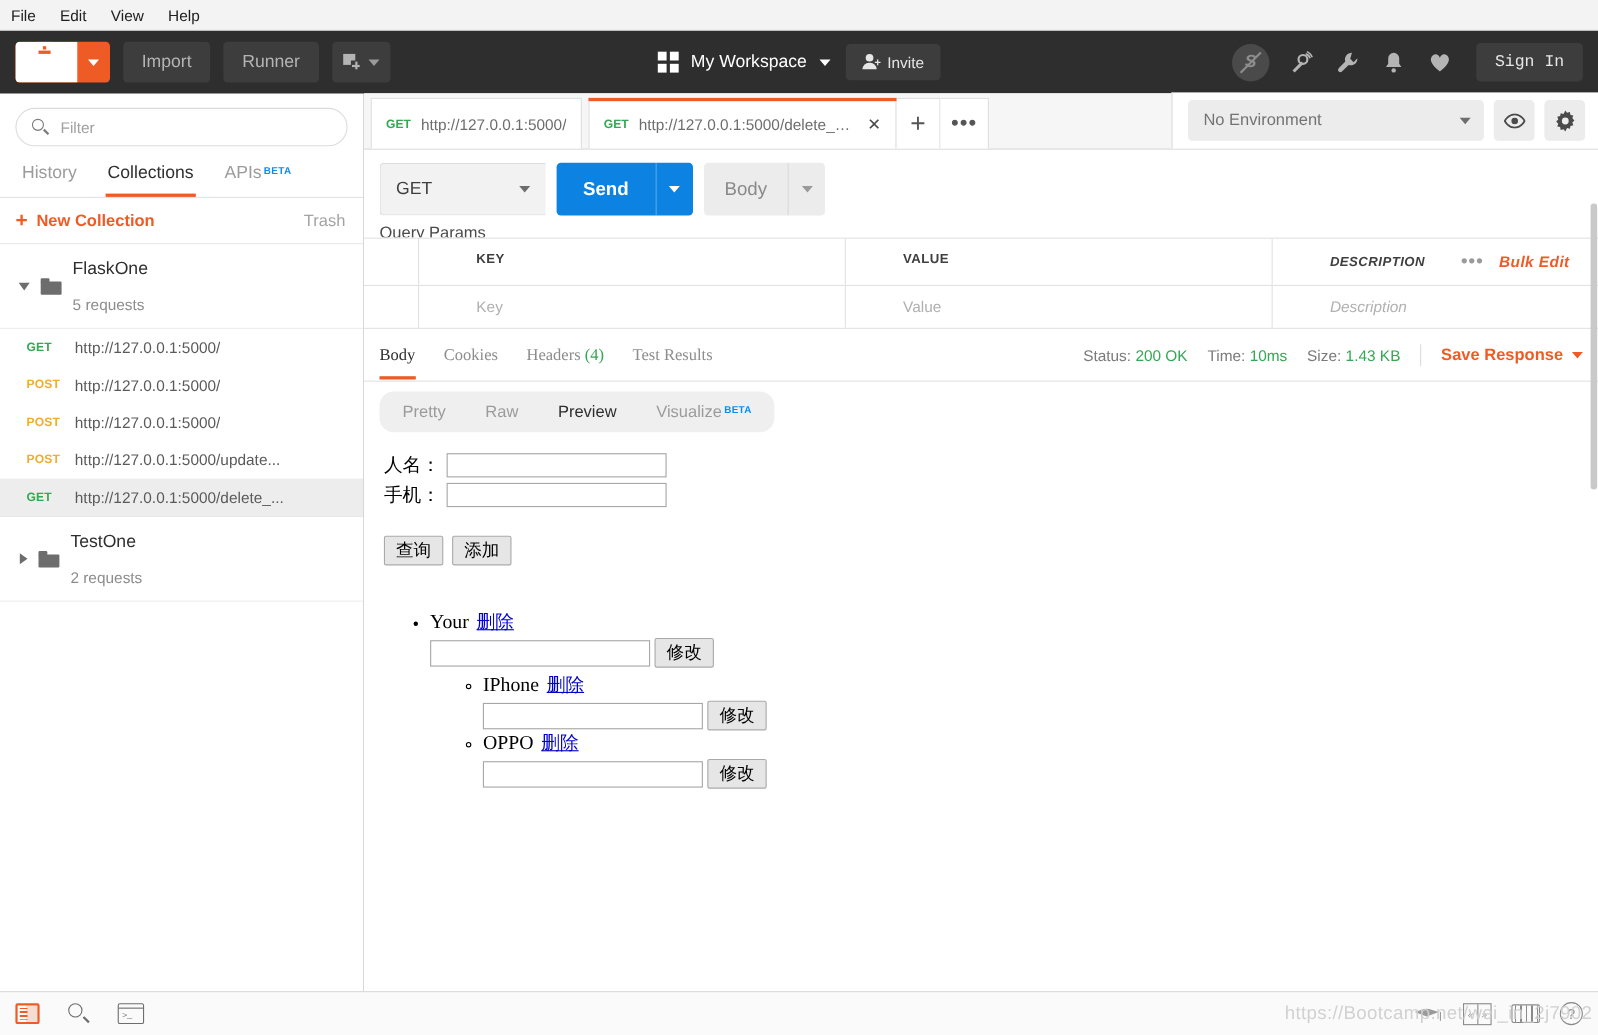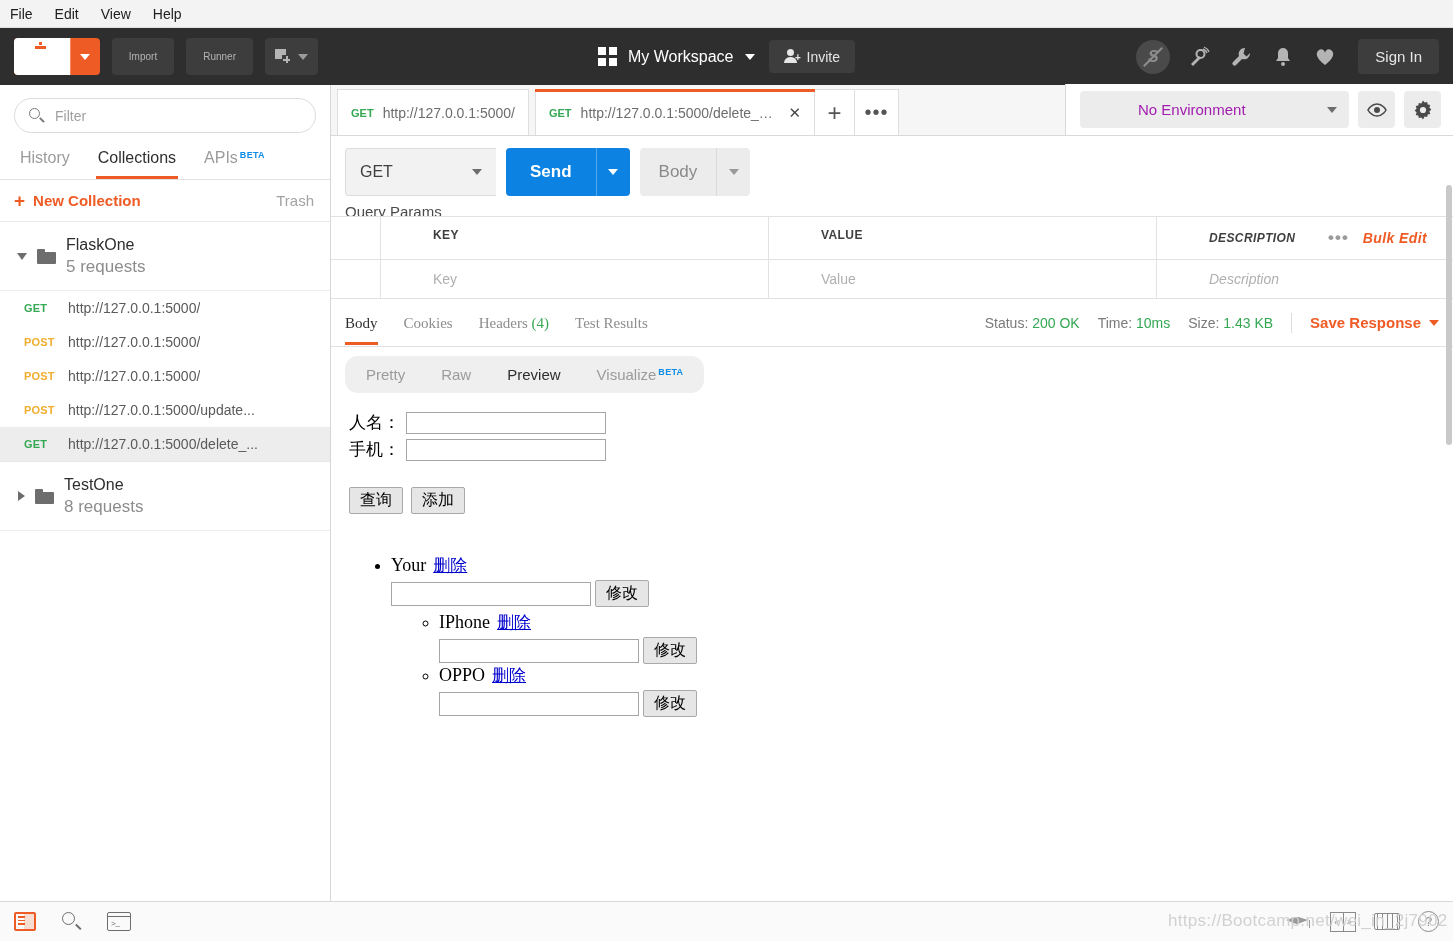--- a/index.html
+++ b/index.html
@@ -44,21 +44,21 @@
   .btn-new .caret {
     display: flex; align-items: center; justify-content: center; width: 30px;
     border-left: 1px solid rgba(255,255,255,.28);
   }
   .tri-down { width: 0; height: 0; border-left: 5px solid transparent; border-right: 5px solid transparent; border-top: 6px solid #fff; }
   .tri-down.dark { border-top-color: #6d6d6d; }
   .tri-down.grey { border-top-color: #9a9a9a; }
 
   .tb-btn {
     height: 37px; margin-left: 12px; padding: 0 17px; border-radius: 4px;
-    background: #3d3d3d; color: #b4b4b4; font-size: 10px;
+    background: #3d3d3d; color: #b4b4b4; font-size: 16px;
     display: flex; align-items: center; cursor: pointer;
   }
   .tb-btn.icon-btn { padding: 0 10px; gap: 7px; }
   .sq-icon { width: 16px; height: 15px; position: relative; }
   .sq-icon .s1 { position: absolute; left: 0; top: 0; width: 11px; height: 10px; background: #b4b4b4; }
   .sq-icon .s2 { position: absolute; right: 0; bottom: 0; width: 9px; height: 9px; background: #3d3d3d; }
   .sq-icon .s3 { position: absolute; right: 1px; bottom: 3px; width: 7px; height: 2px; background: #b4b4b4; }
   .sq-icon .s4 { position: absolute; right: 3px; bottom: 1px; width: 2px; height: 7px; background: #b4b4b4; }
 
   .ws-center {
@@ -81,21 +81,21 @@
   .tb-right { margin-left: auto; display: flex; align-items: center; gap: 16px; }
   .ic { width: 26px; height: 26px; display: flex; align-items: center; justify-content: center; cursor: pointer; }
   .sync-off {
     width: 34px; height: 34px; border-radius: 50%; background: #4a4a4a;
     display: flex; align-items: center; justify-content: center; position: relative;
   }
   .sync-off .glyph { color: #8d8d8d; font-size: 16px; font-weight: bold; font-style: italic; }
   .sync-off .slash { position: absolute; width: 26px; height: 2px; background: #8d8d8d; transform: rotate(-45deg); }
   .btn-signin {
     height: 35px; padding: 0 17px; background: #3d3d3d; border-radius: 4px;
-    color: #e6e6e6; font-size: 15px; display: flex; align-items: center; margin-left: 4px; cursor: pointer;
+    color: #e6e6e6; font-size: 15px; display: flex; align-items: center; margin-left: 4px; cursor: pointer; font-family: Liberation Mono, monospace;
   }
 
   
   .body-row { display: flex; flex: 1 1 auto; min-height: 0; }
 
   
   .sidebar { width: 331px; flex: 0 0 331px; border-right: 1px solid #d7d7d7; display: flex; flex-direction: column; background: #fff; }
   .filter-wrap { padding: 13px 14px 10px 14px; }
   .filter-box {
     height: 35px; border: 1px solid #dcdcdc; border-radius: 18px; display: flex;
@@ -132,21 +132,21 @@
   .coll-item {
     display: flex; align-items: center; gap: 10px; padding: 13px 14px; cursor: pointer;
     border-bottom: 1px solid #eeeeee;
   }
   .arrow-r { width: 0; height: 0; border-top: 5px solid transparent; border-bottom: 5px solid transparent; border-left: 7px solid #6d6d6d; margin-left: 4px; }
   .arrow-d { width: 0; height: 0; border-left: 5px solid transparent; border-right: 5px solid transparent; border-top: 7px solid #6d6d6d; margin-left: 3px; }
   .folder { width: 19px; height: 15px; position: relative; flex: 0 0 19px; }
   .folder .tab { position: absolute; left: 0; top: 0; width: 8px; height: 4px; background: #6d6d6d; border-radius: 1px 1px 0 0; }
   .folder .bd { position: absolute; left: 0; bottom: 0; width: 19px; height: 12px; background: #6d6d6d; border-radius: 1px; }
   .coll-name { font-size: 16px; color: #2e2e2e; line-height: 20px; }
-  .coll-sub { font-size: 17px; color: #8d8d8d; margin-top: 2px; text-align: center; }
+  .coll-sub { font-size: 14px; color: #8d8d8d; margin-top: 14px; }
 
   .req-item {
     display: flex; align-items: center; gap: 12px; padding: 9px 14px 9px 24px; cursor: pointer; font-size: 14px;
   }
   .req-item.sel { background: #ededed; }
   .meth { font-size: 11px; font-weight: bold; width: 32px; flex: 0 0 32px; text-align: left; letter-spacing: .2px; }
   .meth.get { color: #34a853; }
   .meth.post { color: #f0ad2e; }
   .req-url { color: #5a5a5a; font-size: 14px; white-space: nowrap; overflow: hidden; text-overflow: ellipsis; }
 
@@ -167,21 +167,21 @@
   .rtab .turl { font-size: 14px; color: #6d6d6d; white-space: nowrap; overflow: hidden; text-overflow: ellipsis; }
   .rtab .tclose { margin-left: auto; color: #4a4a4a; font-size: 15px; padding-left: 6px; }
   .tadd { width: 40px; height: 46px; display: flex; align-items: center; justify-content: center; font-size: 24px; color: #555; cursor: pointer; background: #fff; border-right: 1px solid #dedede; border-top: 1px solid #dedede; }
   .tdots { width: 44px; height: 46px; display: flex; align-items: center; justify-content: center; font-size: 20px; color: #555; cursor: pointer; background: #fff; border-right: 1px solid #dedede; border-top: 1px solid #dedede; letter-spacing: 1px; }
 
   .envbar { width: 388px; flex: 0 0 388px; display: flex; align-items: center; gap: 9px; padding: 0 12px 0 14px; height: 51px; border-left: 1px solid #d9d9d9; background: #fff; }
   .env-sel {
     flex: 1 1 auto; height: 37px; background: #ececec; border-radius: 4px; display: flex;
     align-items: center; justify-content: space-between; padding: 0 12px 0 14px; cursor: pointer;
   }
-  .env-sel .lbl { font-size: 15px; color: #a21caf; margin-left: 44px; }
+  .env-sel .lbl { font-size: 15px; color: #737373; }
   .sq-btn { width: 37px; height: 37px; background: #ececec; border-radius: 4px; display: flex; align-items: center; justify-content: center; cursor: pointer; }
 
   .urlbar { display: flex; align-items: center; gap: 0; padding: 12px 14px 10px 14px; }
   .method-sel {
     width: 151px; flex: 0 0 151px; height: 48px; background: #f2f2f2; border: 1px solid #dcdcdc;
     border-right: none; border-radius: 4px 0 0 4px; display: flex; align-items: center;
     justify-content: space-between; padding: 0 14px; cursor: pointer; font-size: 16px; color: #3f3f3f;
   }
   .url-input {
     flex: 1 1 auto; height: 48px; background: #f7f7f7; border: 1px solid #dcdcdc; border-radius: 0 4px 4px 0;
@@ -452,21 +452,21 @@
       </div>
 
       <div class="coll-item" style="border-top:1px solid #e8e8e8">
         <span class="arrow-r"></span>
         <span class="folder">
             <i class="tab"></i>
             <i class="bd"></i>
           </span>
         <span>
           <span class="coll-name" style="display:block">TestOne</span>
-          <span class="coll-sub" style="display:block">8 requests</span>
+          <span class="coll-sub" style="display:block">2 requests</span>
         </span>
       </div>
     </div>
 
     <div class="main">
 
       <div class="tabstrip">
         <div class="tabstrip-left">
           <div class="rtab">
             <span class="tmeth">GET</span>

